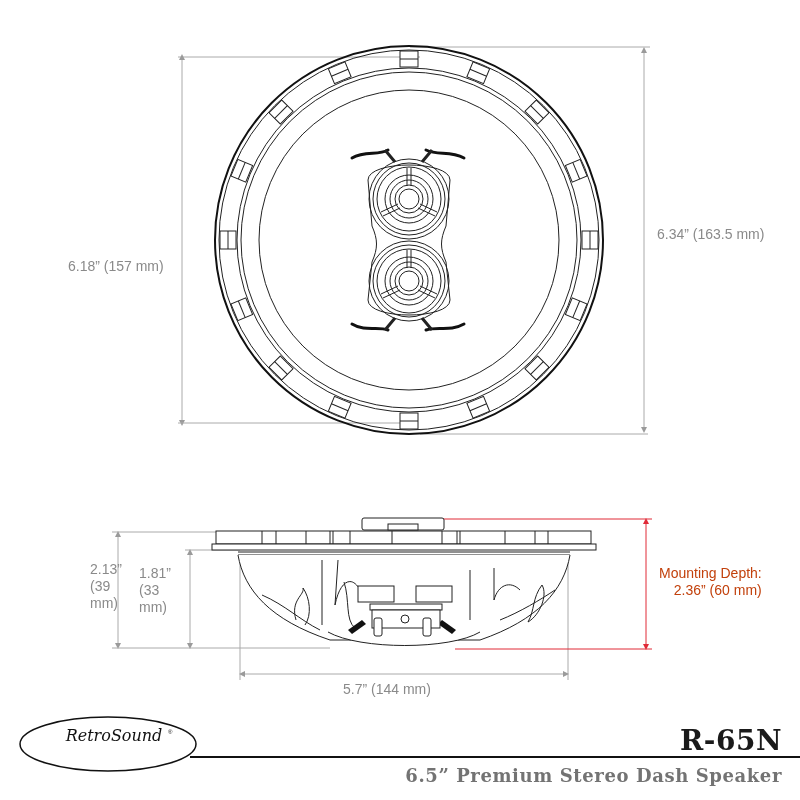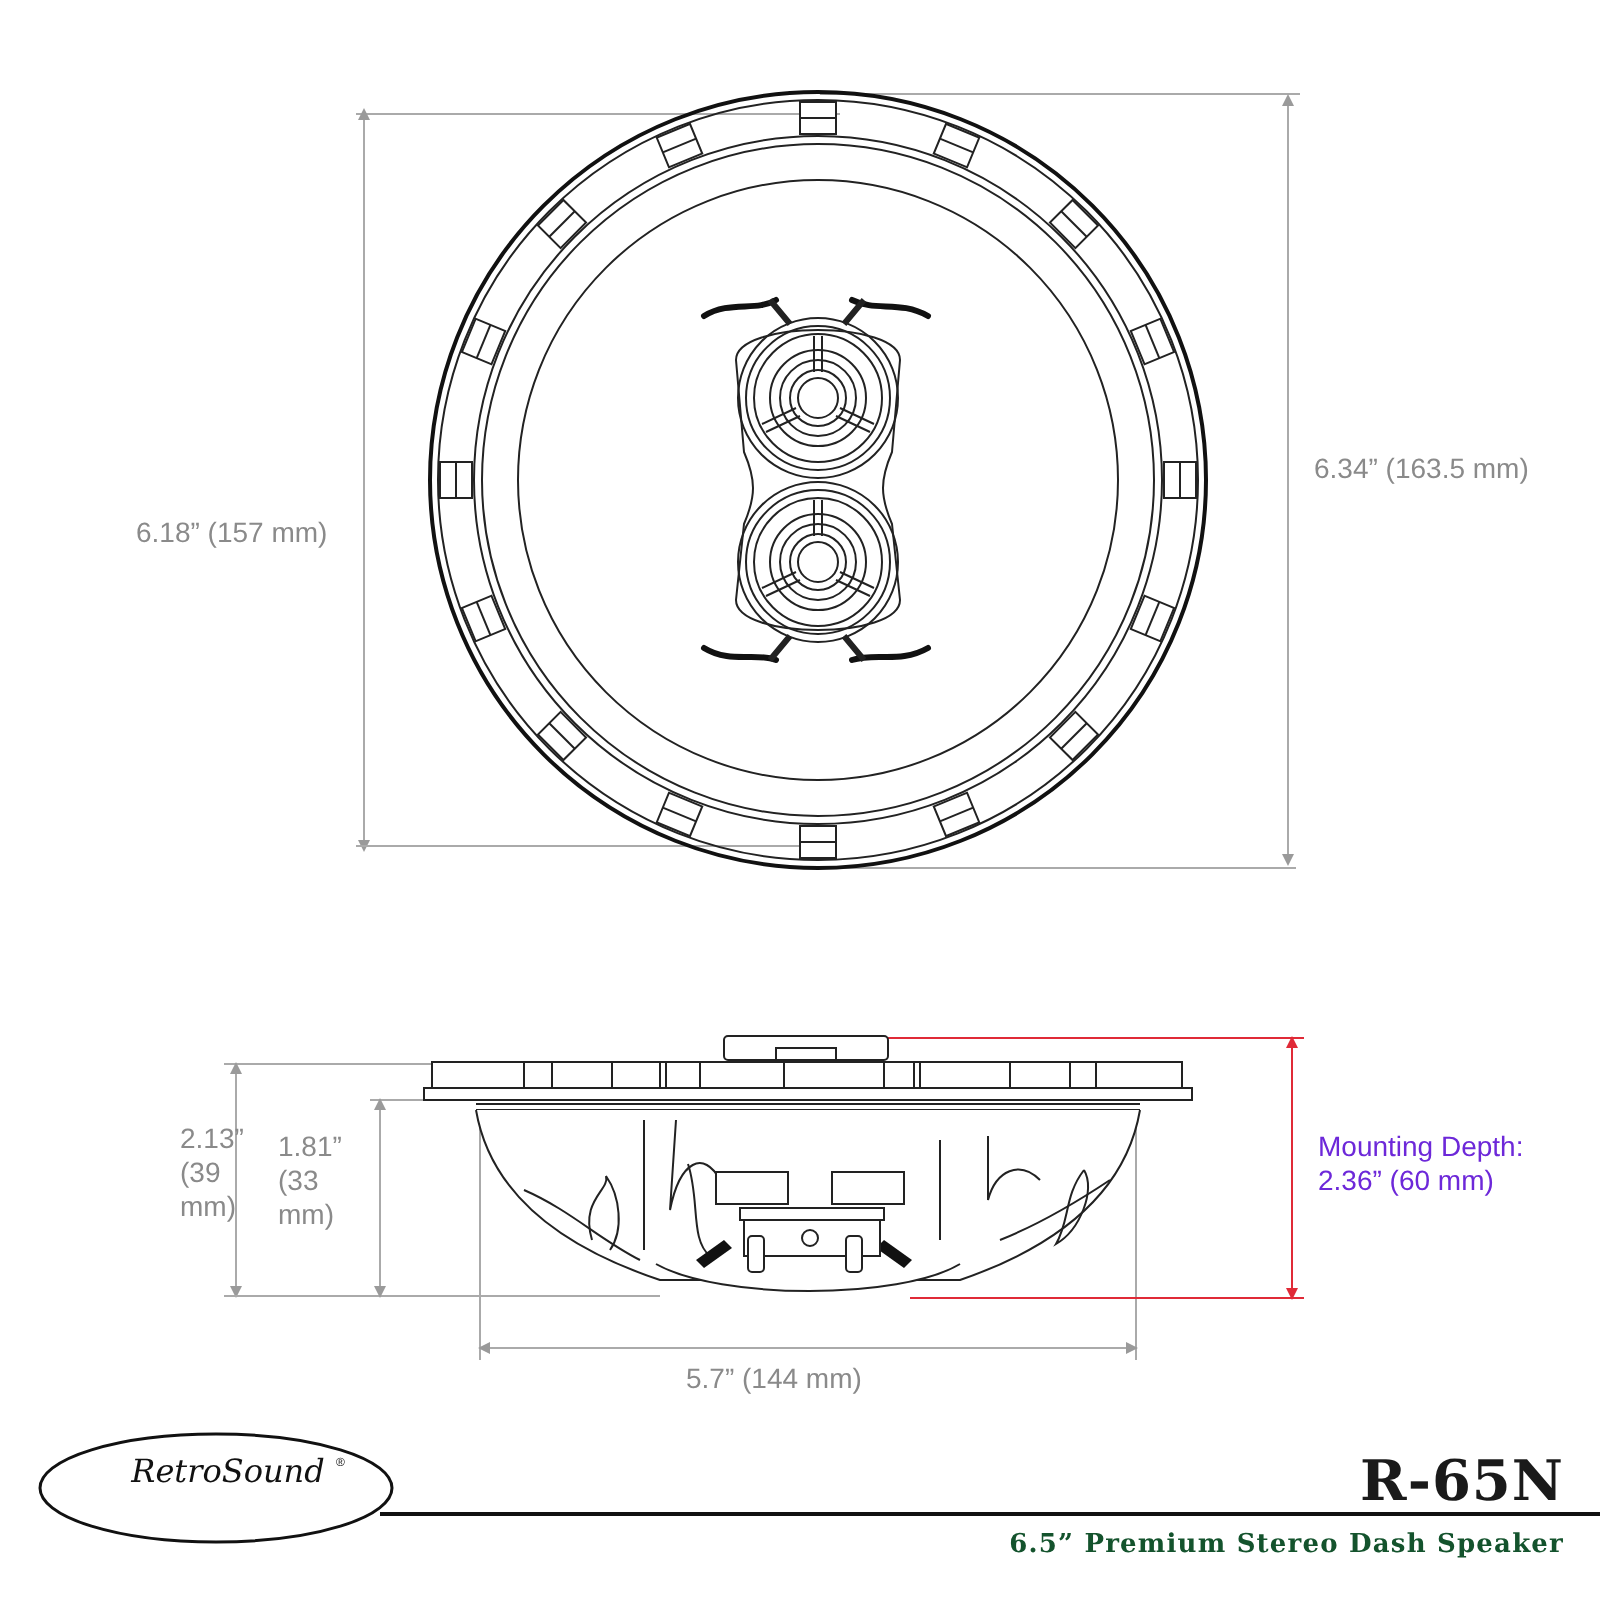--- a/index.html
+++ b/index.html
@@ -1,21 +1,21 @@
 <!DOCTYPE html>
 <html><head>
 <meta charset="utf-8">
 <style>
   html, body { margin: 0; padding: 0; background: #ffffff; }
   body { width: 800px; height: 800px; position: relative; overflow: hidden; font-family: "Liberation Sans", sans-serif; }
   svg { position: absolute; left: 0; top: 0; }
   .dim { position: absolute; color: #8a8a8a; font-size: 14px; line-height: 17px; font-family: "Liberation Sans", sans-serif; white-space: nowrap; }
-  .dim.red { color: #6d28d9; }
+  .dim.red { color: #c2410c; text-align: right; }
   .model { position: absolute; right: 18px; top: 724px; font-family: "DejaVu Serif", serif; font-weight: bold; font-size: 28px; color: #1a1a1a; letter-spacing: 0.5px; margin-left: 30px; }
-  .subtitle { position: absolute; right: 18px; top: 765px; font-family: "DejaVu Serif", serif; font-weight: bold; font-size: 13px; color: #14532d; letter-spacing: 0.6px; }
+  .subtitle { position: absolute; right: 18px; top: 765px; font-family: "DejaVu Serif", serif; font-weight: bold; font-size: 18px; color: #737373; letter-spacing: 0.6px; }
   .brand { position: absolute; left: 48px; top: 726px; width: 132px; text-align: center; font-family: "DejaVu Serif", serif; font-style: italic; font-size: 16px; color: #111; }
   .reg { position: absolute; left: 168px; top: 729px; font-size: 6px; color: #111; font-family: "Liberation Sans", sans-serif; }
 </style>
 </head>
 <body>
 
 <svg width="800" height="800" viewBox="0 0 800 800">
   <defs>
     <marker id="arrG" markerWidth="6" markerHeight="6" refX="3" refY="3" orient="auto-start-reverse">
       <path d="M0,0 L6,3 L0,6 z" fill="#9a9a9a"></path>

